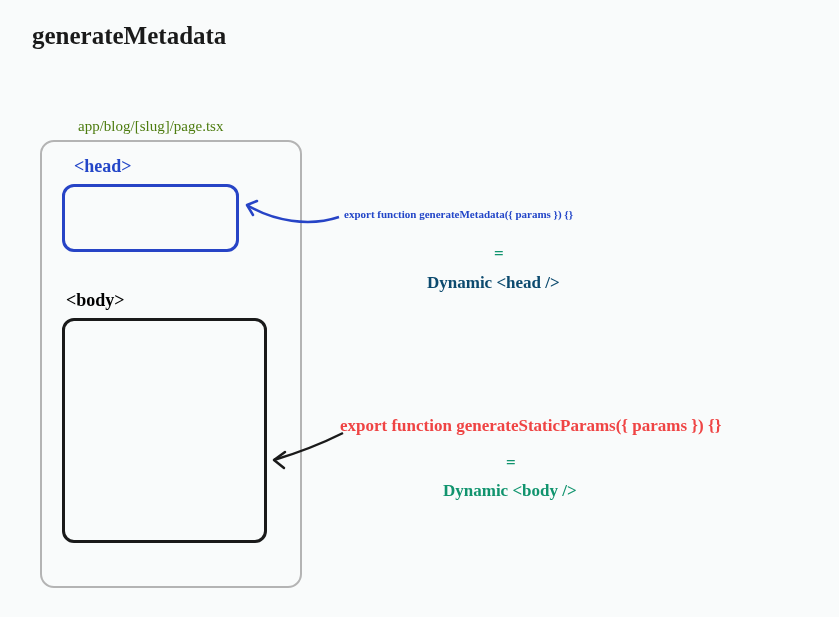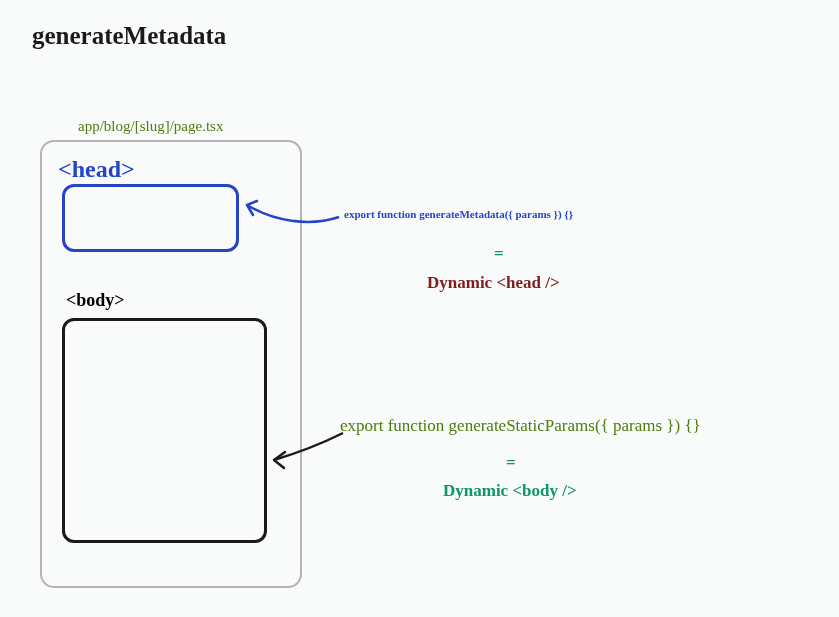--- a/index.html
+++ b/index.html
@@ -32,23 +32,23 @@
       left: 40px;
       width: 262px;
       height: 448px;
       border: 2px solid #b4b4b4;
       border-radius: 14px;
       background: transparent;
     }
     .head-label {
       position: absolute;
       top: 156px;
-      left: 58px;
+      left: 74px;
       color: #2346c8;
-      font-size: 24px;
+      font-size: 18px;
       font-weight: bold;
     }
     .head-box {
       position: absolute;
       top: 184px;
       left: 62px;
       width: 177px;
       height: 68px;
       border: 3px solid #2744c6;
       border-radius: 12px;
@@ -85,31 +85,31 @@
       top: 244px;
       left: 494px;
       color: #11946e;
       font-size: 17px;
       font-weight: bold;
     }
     .meta-dynamic {
       position: absolute;
       top: 273px;
       left: 427px;
-      color: #7f1d1d;
+      color: #0c4a6e;
       font-size: 17px;
       font-weight: bold;
     }
     .static-export {
       position: absolute;
       top: 416px;
       left: 340px;
-      color: #4d7c0f;
+      color: #ef4444;
       font-size: 17px;
-      font-weight: normal;
+      font-weight: bold;
     }
     .static-eq {
       position: absolute;
       top: 453px;
       left: 506px;
       color: #11946e;
       font-size: 17px;
       font-weight: bold;
     }
     .static-dynamic {

